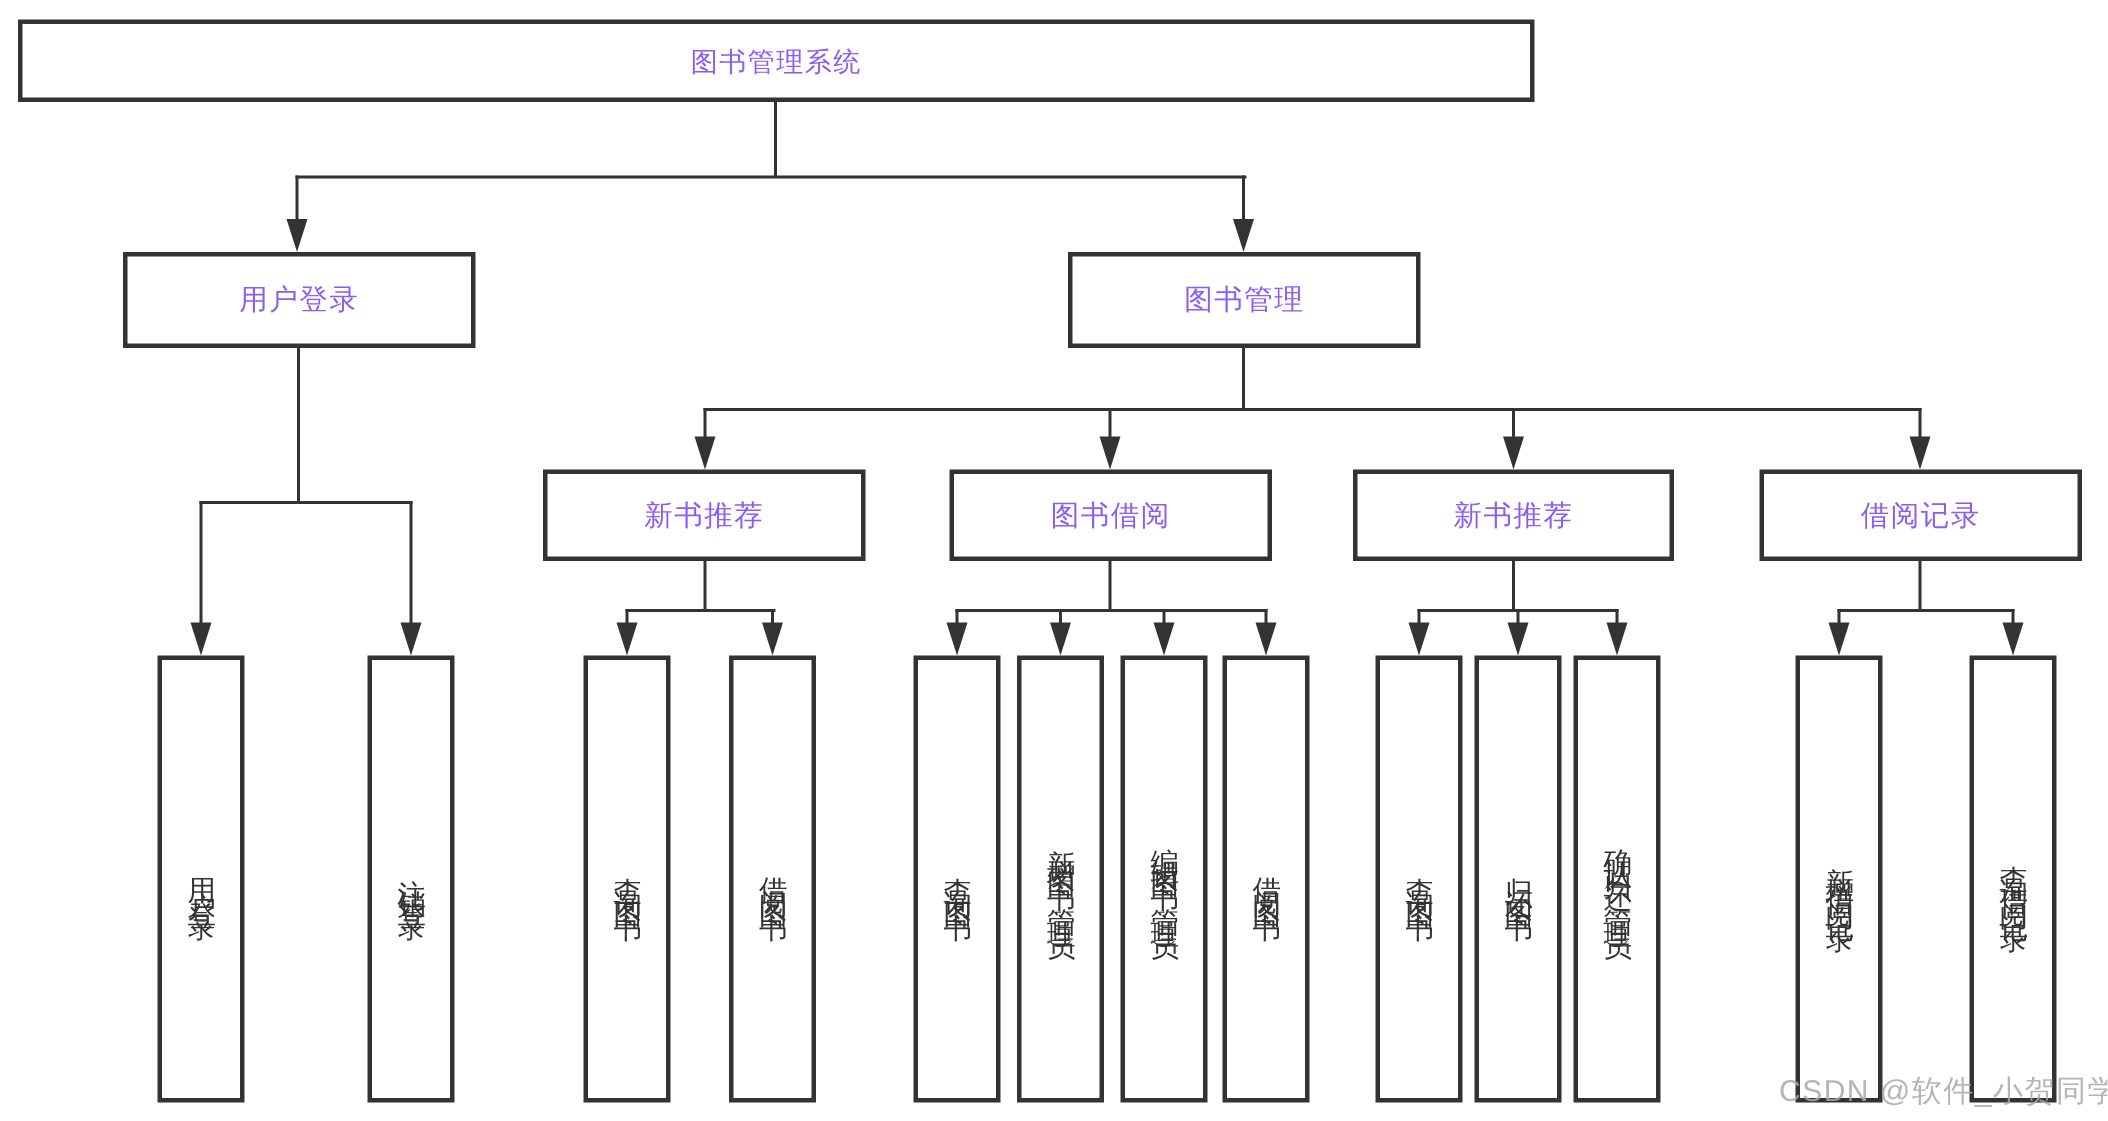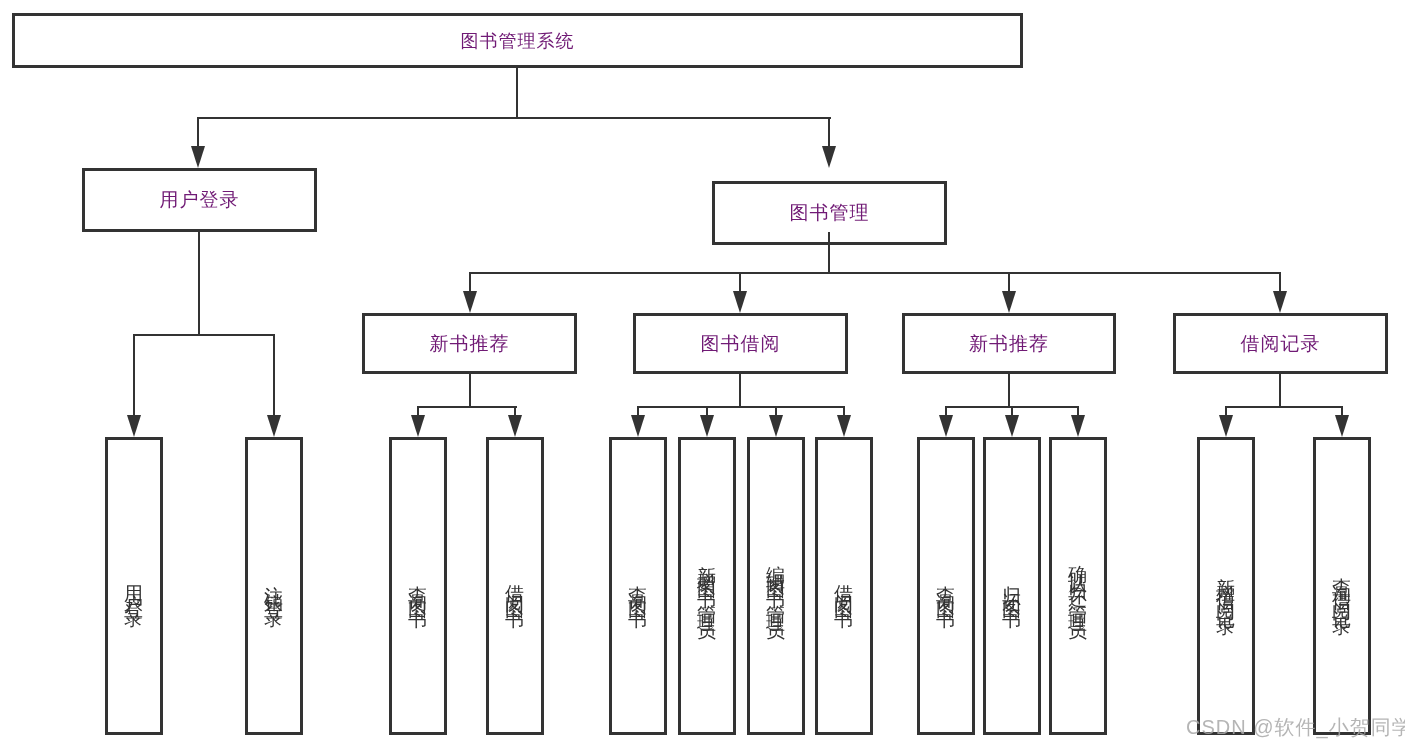--- a/index.html
+++ b/index.html
@@ -12,21 +12,21 @@
     overflow: hidden;
   }
   .node {
     position: absolute;
     box-sizing: border-box;
     border: 3px solid #333333;
     background: #ffffff;
     display: flex;
     align-items: center;
     justify-content: center;
-    color: #701a75;
+    color: #8b5cf6;
     font-size: 19px;
     letter-spacing: 1px;
   }
   .vnode {
     position: absolute;
     box-sizing: border-box;
     border: 3px solid #333333;
     background: #ffffff;
     display: flex;
     align-items: center;
@@ -77,21 +77,21 @@
   <div class="v-line" style="left:516px; top:68px; height:50px;"></div>
   <div class="h-line" style="left:197px; top:117px; width:634px;"></div>
   <div class="v-line" style="left:197px; top:117px; height:30px;"></div>
   <div class="arrow" style="left:191px; top:146px;"></div>
   <div class="v-line" style="left:828px; top:117px; height:30px;"></div>
   <div class="arrow" style="left:822px; top:146px;"></div>
 
   <div class="node" style="left:82px; top:168px; width:235px; height:64px;">
     <span>用户登录</span>
   </div>
-  <div class="node" style="left:712px; top:168px; width:235px; height:64px;margin-top:13px;">
+  <div class="node" style="left:712px; top:168px; width:235px; height:64px;">
     <span>图书管理</span>
   </div>
 
   <div class="v-line" style="left:198px; top:232px; height:104px;"></div>
   <div class="h-line" style="left:133px; top:334px; width:142px;"></div>
   <div class="v-line" style="left:133px; top:334px; height:82px;"></div>
   <div class="arrow" style="left:127px; top:415px;"></div>
   <div class="v-line" style="left:273px; top:334px; height:82px;"></div>
   <div class="arrow" style="left:267px; top:415px;"></div>
 

